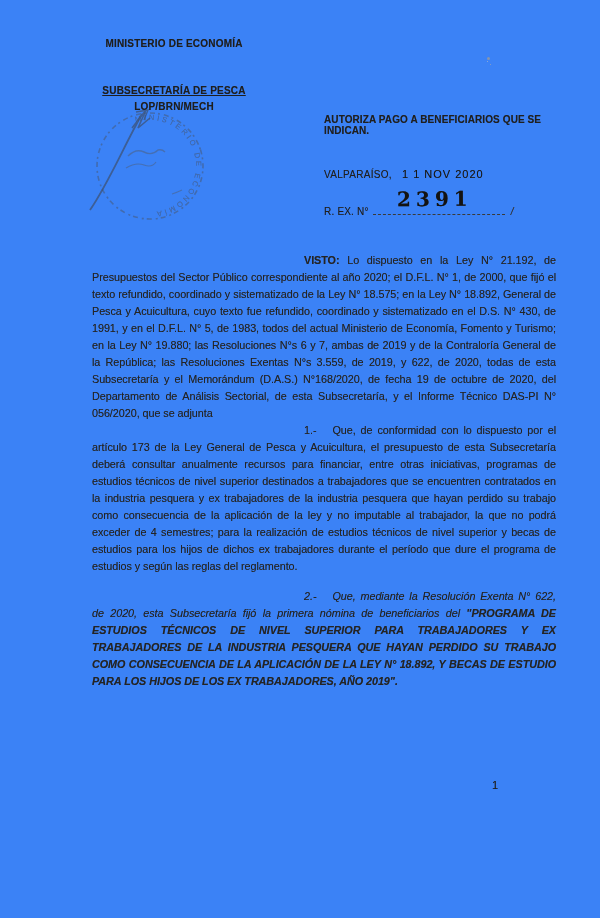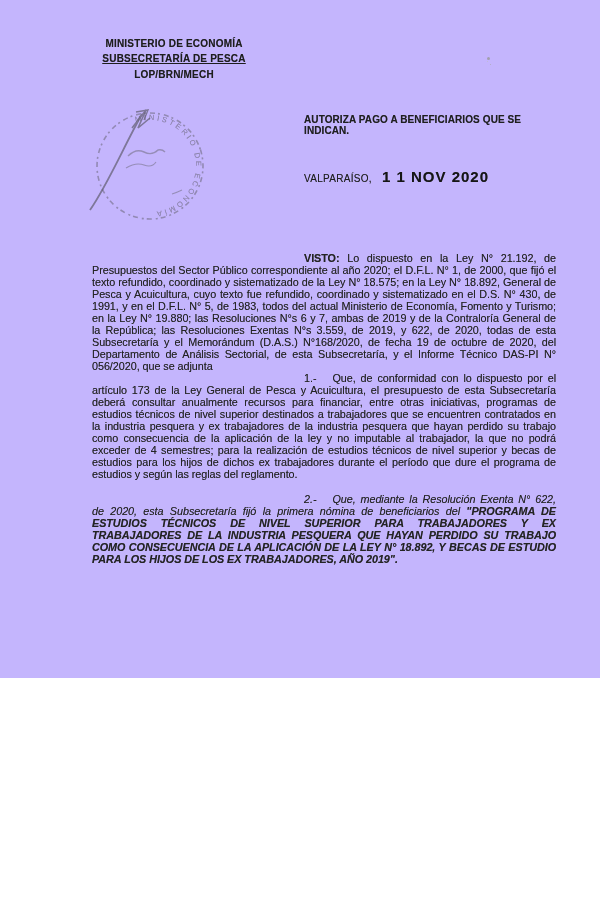--- a/index.html
+++ b/index.html
@@ -1,62 +1,62 @@
 <!DOCTYPE html>
 <html><head>
 <meta charset="utf-8">
 <style>
   html,body{margin:0;padding:0;background:#ffffff;}
   .sheet{
     position:relative;
-    width:600px;height:678px;
-    background:#c4b5fd;
+    width:600px;height:918px;
+    background:#3b82f6;
     font-family:"Liberation Sans", sans-serif;
     color:#242424;
     overflow:hidden;
   }
   .sheet *{text-shadow:0 0 .4px rgba(45,45,45,.55);}
 
   
   .letterhead{
     position:absolute;left:84px;top:36px;width:180px;
     text-align:center;font-size:10px;line-height:15px;
     font-weight:600;letter-spacing:.2px;color:#1e1e1e;
   }
-  .letterhead .u{font-weight:700;text-decoration:underline;}
+  .letterhead .u{font-weight:700;text-decoration:underline;margin-top:32px;}
   .letterhead .initials{font-weight:700;margin-top:1px;}
 
   
   .stamp{position:absolute;left:80px;top:98px;width:150px;height:140px;opacity:.75;}
 
   
-  .header-right{position:absolute;left:304px;top:114px;width:256px;font-size:10px;color:#1f1f1f;}
+  .header-right{position:absolute;left:324px;top:114px;width:256px;font-size:10px;color:#1f1f1f;}
   .subject{font-weight:600;letter-spacing:.1px;margin-bottom:32px;}
   .place-date{margin-bottom:22px;}
   .place{letter-spacing:.3px;}
-  .date-stamp{font-weight:700;font-size:15px;letter-spacing:1px;margin-left:10px;color:#161616;}
+  .date-stamp{font-weight:400;font-size:11px;letter-spacing:1px;margin-left:10px;color:#161616;}
   .res-row{position:relative;margin-top:14px;}
   .res-label{letter-spacing:.2px;}
   .blank-line{
     position:relative;display:inline-block;width:132px;height:12px;
     border-bottom:1.6px dashed #3a3a3a;margin-left:4px;vertical-align:baseline;
   }
   .res-number{
     position:absolute;left:24px;top:-15px;
     font-family:"DejaVu Serif", serif;font-weight:700;font-size:20px;
     letter-spacing:5px;color:#131313;transform:rotate(-.5deg);
   }
   .res-suffix{margin-left:6px;font-style:italic;color:#333;}
   .smudge{position:absolute;left:487px;top:57px;width:3px;height:3px;background:#9a9a9a;border-radius:50%;
     box-shadow:2px 6px 0 -1px #ababab, -1px 3px 0 -1px #c0c0c0;opacity:.8;}
 
   
   .content{
     position:absolute;left:92px;top:252px;width:464px;
-    font-size:10.8px;line-height:12px;letter-spacing:-.05px;
+    font-size:10.8px;line-height:17px;letter-spacing:-.05px;
     text-align:justify;color:#242424;
   }
   .content p{margin:0;}
   .para-indent{text-indent:212px;}
   .b{font-weight:700;}
   .gap{display:inline-block;width:16px;}
   .considerando{
     text-align:center;font-weight:700;letter-spacing:2.5px;
     margin:21px 0 29px 0 !important;text-indent:0;
   }
@@ -99,20 +99,23 @@
     </g>
   </svg>
 
   <div class="smudge"></div>
 
   <div class="header-right">
     <div class="subject">AUTORIZA PAGO A BENEFICIARIOS QUE SE INDICAN.</div>
     <div class="place-date">
       <span class="place">VALPARAÍSO,</span><span class="date-stamp">1 1 NOV 2020</span>
     </div>
+    <div class="res-row">
+      <span class="res-label">R. EX. N°</span><span class="blank-line"><span class="res-number">2391</span></span><span class="res-suffix">/</span>
+    </div>
   </div>
 
   <div class="content">
     <p class="para-indent"><span class="b">VISTO:</span> <span>Lo dispuesto en la Ley N° 21.192, de Presupuestos del Sector Público correspondiente al año 2020; el D.F.L. N° 1, de 2000, que fijó el texto refundido, coordinado y sistematizado de la Ley N° 18.575; en la Ley N° 18.892, General de Pesca y Acuicultura, cuyo texto fue refundido, coordinado y sistematizado en el D.S. N° 430, de 1991, y en el D.F.L. N° 5, de 1983, todos del actual Ministerio de Economía, Fomento y Turismo; en la Ley N° 19.880; las Resoluciones N°s 6 y 7, ambas de 2019 y de la Contraloría General de la República; las Resoluciones Exentas N°s 3.559, de 2019, y 622, de 2020, todas de esta Subsecretaría y el Memorándum (D.A.S.) N°168/2020, de fecha 19 de octubre de 2020, del Departamento de Análisis Sectorial, de esta Subsecretaría, y el Informe Técnico DAS-PI N° 056/2020, que se adjunta</span></p>
 
 
     <p class="para-indent"><span>1.-</span><span class="gap"></span><span>Que, de conformidad con lo dispuesto por el artículo 173 de la Ley General de Pesca y Acuicultura, el presupuesto de esta Subsecretaría deberá consultar anualmente recursos para financiar, entre otras iniciativas, programas de estudios técnicos de nivel superior destinados a trabajadores que se encuentren contratados en la industria pesquera y ex trabajadores de la industria pesquera que hayan perdido su trabajo como consecuencia de la aplicación de la ley y no imputable al trabajador, la que no podrá exceder de 4 semestres; para la realización de estudios técnicos de nivel superior y becas de estudios para los hijos de dichos ex trabajadores durante el período que dure el programa de estudios y según las reglas del reglamento.</span></p>
 
     <p class="para-indent p2"><span>2.-</span><span class="gap"></span><span>Que, mediante la Resolución Exenta N° 622, de 2020, esta Subsecretaría fijó la primera nómina de beneficiarios del </span><span class="b">"PROGRAMA DE ESTUDIOS TÉCNICOS DE NIVEL SUPERIOR PARA TRABAJADORES Y EX TRABAJADORES DE LA INDUSTRIA PESQUERA QUE HAYAN PERDIDO SU TRABAJO COMO CONSECUENCIA DE LA APLICACIÓN DE LA LEY N° 18.892, Y BECAS DE ESTUDIO PARA LOS HIJOS DE LOS EX TRABAJADORES, AÑO 2019".</span></p>
   </div>

